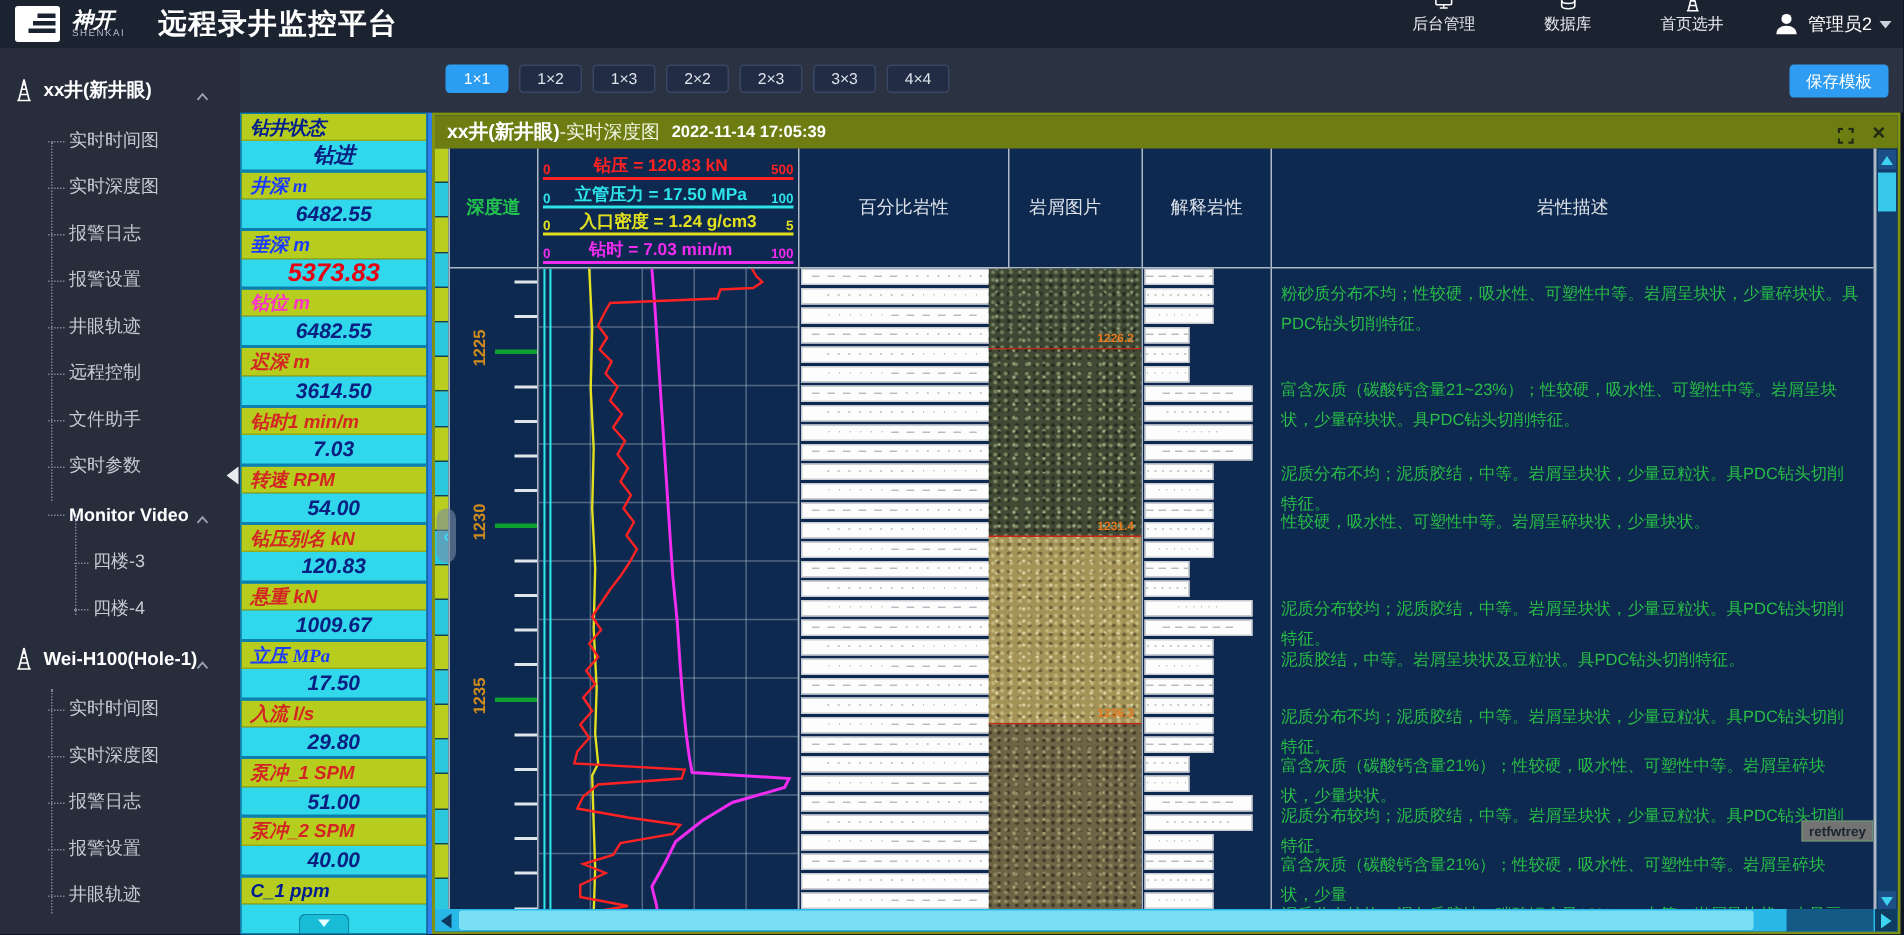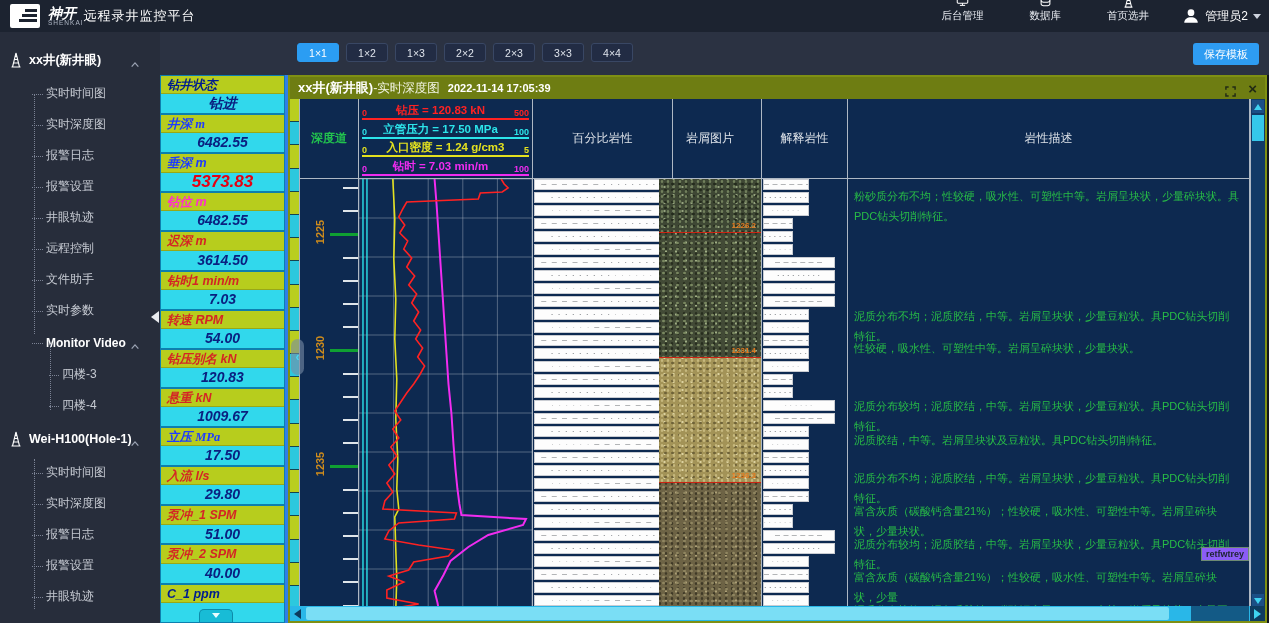--- a/index.html
+++ b/index.html
@@ -9,21 +9,21 @@
   
   .hdr{position:absolute;left:0;top:0;width:1269px;height:32px;background:#1c2330;display:flex;align-items:center;z-index:5;}
   .logo-box{width:30px;height:24px;margin-left:10px;background:#fff;border-radius:2px;position:relative;}
   .logo-box i{position:absolute;right:3px;height:2.5px;background:#1c2330;}
   .logo-box i:nth-child(1){top:5px;width:12px;}
   .logo-box i:nth-child(2){top:10px;width:15px;}
   .logo-box i:nth-child(3){top:15px;width:18px;}
   .logo-txt{margin-left:8px;line-height:1;}
   .logo-txt .m{color:#fff;font-weight:bold;font-size:14px;font-style:italic;}
   .logo-txt .s{color:#aeb6c4;font-size:6.5px;letter-spacing:1px;}
-  .app-title{color:#fff;font-size:13px;font-weight:normal;letter-spacing:1px;}
+  .app-title{color:#fff;font-size:19px;font-weight:bold;margin-left:22px;letter-spacing:1px;}
   .hdr-nav{position:absolute;right:120px;top:0;height:16px;display:flex;align-items:center;gap:46px;}
   .nav-it{display:flex;flex-direction:column;align-items:center;cursor:pointer;color:#e7eaf0;}
   .nav-ic{width:15px;height:14px;}
   .nav-ic svg{width:100%;height:100%;stroke:#fff;fill:none;stroke-width:1.2;}
   .nav-lb{font-size:10.5px;margin-top:1px;}
   .hdr-user{position:absolute;right:8px;top:0;height:32px;display:flex;align-items:center;gap:5px;cursor:pointer;}
   .avatar{width:18px;height:18px;}
   .avatar svg{width:100%;height:100%;fill:#fff;}
   .user-name{color:#fff;font-size:12px;}
   .caret-down{width:0;height:0;border-left:4px solid transparent;border-right:4px solid transparent;border-top:5px solid #cdd3dd;}
@@ -104,21 +104,21 @@
   .pseg{position:relative;width:100%;}
   .pline{position:absolute;left:0;right:0;bottom:0;height:1px;background:#cc2413;}
   .plabel{position:absolute;right:5px;bottom:3px;color:#e67a1e;font-size:8px;font-weight:bold;}
   .pal-green{background-color:#3e4734;background-image:radial-gradient(circle,#71805c 0 1px,transparent 1.6px),radial-gradient(circle,#232a1c 0 1px,transparent 1.6px),radial-gradient(circle,#95a37e 0 .8px,transparent 1.4px);background-size:6px 5px,7px 6px,9px 8px;background-position:0 0,3px 2px,1px 4px;}
   .pal-green2{background-color:#424a36;background-image:radial-gradient(circle,#798760 0 1px,transparent 1.6px),radial-gradient(circle,#272d1e 0 1px,transparent 1.6px),radial-gradient(circle,#9fae84 0 .8px,transparent 1.4px);background-size:7px 6px,6px 5px,10px 9px;background-position:1px 1px,4px 3px,2px 5px;}
   .pal-tan{background-color:#a39357;background-image:radial-gradient(circle,#c6b87e 0 1px,transparent 1.6px),radial-gradient(circle,#6e6238 0 1px,transparent 1.6px),radial-gradient(circle,#ddd2a0 0 .8px,transparent 1.4px);background-size:6px 5px,7px 6px,9px 8px;background-position:0 0,3px 2px,1px 4px;}
   .pal-brown{background-color:#6d6345;background-image:radial-gradient(circle,#908660 0 1px,transparent 1.6px),radial-gradient(circle,#3f3926 0 1px,transparent 1.6px),radial-gradient(circle,#ab9f76 0 .8px,transparent 1.4px);background-size:7px 6px,6px 5px,10px 9px;background-position:1px 1px,4px 3px,2px 5px;}
 
   .c-desc{left:558px;width:402px;}
   .dpar{position:absolute;left:6px;right:10px;color:#28bd46;font-size:11px;line-height:1.8;}
-  .tooltip{position:absolute;right:0;top:368px;background:#8b5cf6;color:#1c2430;font-size:9px;font-weight:bold;padding:1px 4px;border:1px solid #6d8a72;}
+  .tooltip{position:absolute;right:0;top:368px;background:#737373;color:#1c2430;font-size:9px;font-weight:bold;padding:1px 4px;border:1px solid #6d8a72;}
 
   .vscroll{position:absolute;left:960px;width:15px;top:0;bottom:0;background:#123a66;border-left:1px solid #aeb8c4;}
   .vs-up,.vs-dn{position:absolute;left:1px;right:1px;height:13px;background:#1b4f85;display:flex;align-items:center;justify-content:center;cursor:pointer;}
   .vs-up{top:1px;} .vs-dn{bottom:1px;}
   .vs-up b{width:0;height:0;border-left:4px solid transparent;border-right:4px solid transparent;border-bottom:6px solid #3fd2f0;}
   .vs-dn b{width:0;height:0;border-left:4px solid transparent;border-right:4px solid transparent;border-top:6px solid #3fd2f0;}
   .vs-thumb{position:absolute;left:1px;right:1px;top:16px;height:26px;background:#35c8ea;cursor:grab;}
 
   .hscroll{position:absolute;left:0;right:0;bottom:0;height:15px;background:#29b7e8;}
   .hs-left{position:absolute;left:0;top:0;width:15px;height:15px;display:flex;align-items:center;justify-content:center;cursor:pointer;}
@@ -544,20 +544,21 @@
             <div class="lbar" style="width: 46px;">— —  — —  — —</div>
             <div class="lbar" style="width: 46px;">- - -  - - -  - - -</div>
             <div class="lbar" style="width: 46px;">· ·  · ·  · ·</div>
           </div>
       </div>
 
       <div class="col c-desc" style="border-right:1px solid #aeb8c4;">
         <div class="col-hdr">岩性描述</div>
         <div class="col-body" id="descBody">
             <div class="dpar" style="top: 8px;">粉砂质分布不均；性较硬，吸水性、可塑性中等。岩屑呈块状，少量碎块状。具PDC钻头切削特征。</div>
+            <div class="dpar" style="top: 72px;">富含灰质（碳酸钙含量21~23%）；性较硬，吸水性、可塑性中等。岩屑呈块状，少量碎块状。具PDC钻头切削特征。</div>
             <div class="dpar" style="top: 128px;">泥质分布不均；泥质胶结，中等。岩屑呈块状，少量豆粒状。具PDC钻头切削特征。</div>
             <div class="dpar" style="top: 160px;">性较硬，吸水性、可塑性中等。岩屑呈碎块状，少量块状。</div>
             <div class="dpar" style="top: 218px;">泥质分布较均；泥质胶结，中等。岩屑呈块状，少量豆粒状。具PDC钻头切削特征。</div>
             <div class="dpar" style="top: 252px;">泥质胶结，中等。岩屑呈块状及豆粒状。具PDC钻头切削特征。</div>
             <div class="dpar" style="top: 290px;">泥质分布不均；泥质胶结，中等。岩屑呈块状，少量豆粒状。具PDC钻头切削特征。</div>
             <div class="dpar" style="top: 323px;">富含灰质（碳酸钙含量21%）；性较硬，吸水性、可塑性中等。岩屑呈碎块状，少量块状。</div>
             <div class="dpar" style="top: 356px;">泥质分布较均；泥质胶结，中等。岩屑呈块状，少量豆粒状。具PDC钻头切削特征。</div>
             <div class="dpar" style="top: 389px;">富含灰质（碳酸钙含量21%）；性较硬，吸水性、可塑性中等。岩屑呈碎块状，少量</div>
             <div class="dpar" style="top: 422px;">泥质分布较均；泥灰质胶结（碳酸钙含量18%），中等。岩屑呈块状，少量豆粒状。具PDC钻头切削特征。</div>
             <div class="tooltip">retfwtrey</div>

